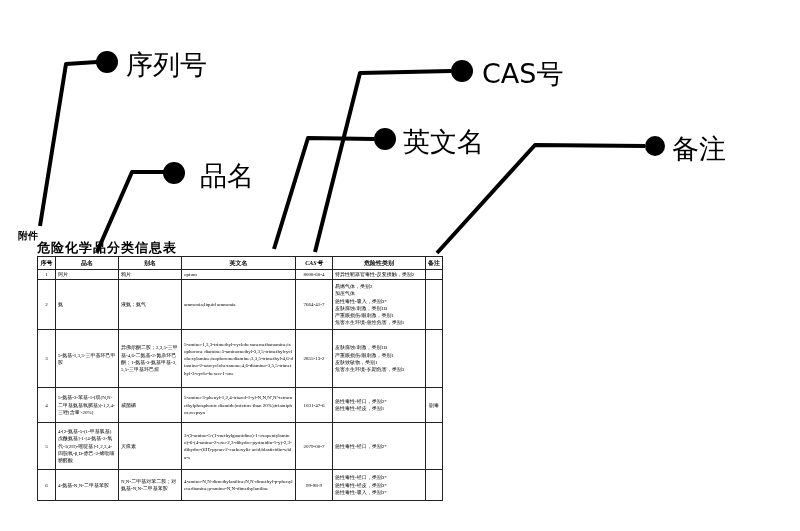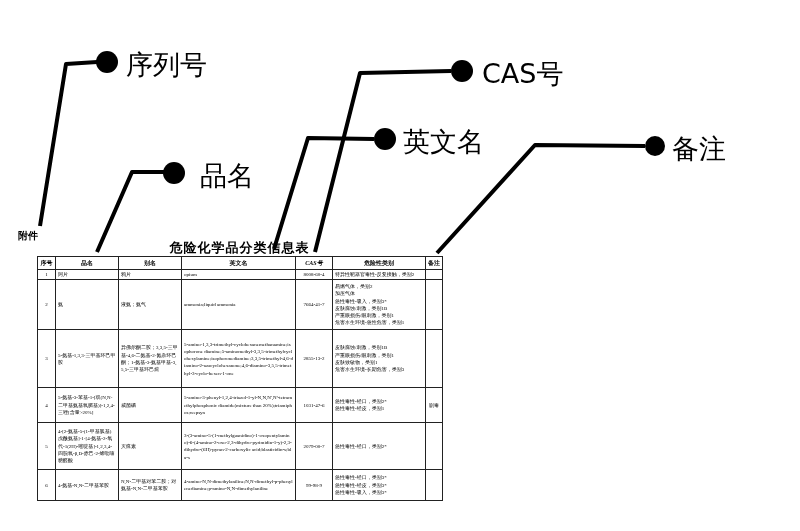--- a/index.html
+++ b/index.html
@@ -10,21 +10,21 @@
   .overlay { position:absolute; left:0; top:0; width:800px; height:531px; }
   .callout-label {
     position:absolute; font-size:27px; font-weight:500; white-space:nowrap;
     font-family:"DejaVu Sans","Liberation Sans",sans-serif; color:#000;
   }
   .attachment {
     position:absolute; left:18px; top:229px; font-size:10px; font-weight:bold;
     font-family:"Liberation Serif", serif;
   }
   .table-title {
-    position:absolute; left:37px; top:239px; width:405px; text-align:center;
+    position:absolute; left:37px; top:239px; width:405px; text-align:left;
     font-size:13px; font-weight:bold; font-family:"Liberation Serif", serif;
     letter-spacing:1px;
   }
   table.info {
     position:absolute; left:37px; top:256px; width:405px;
     border-collapse:collapse; table-layout:fixed;
     font-family:"Liberation Serif", serif; color:#000;
   }
   table.info th, table.info td {
     border:1px solid #222; padding:1px 2px; font-size:5px; line-height:1.45;

